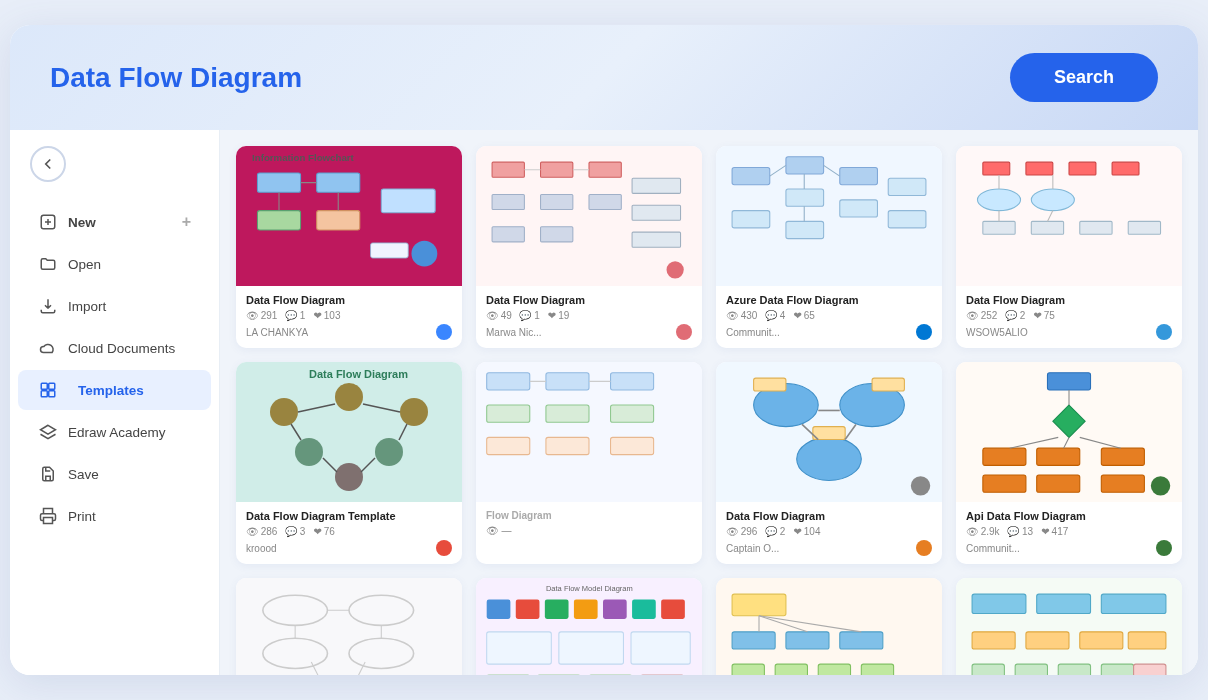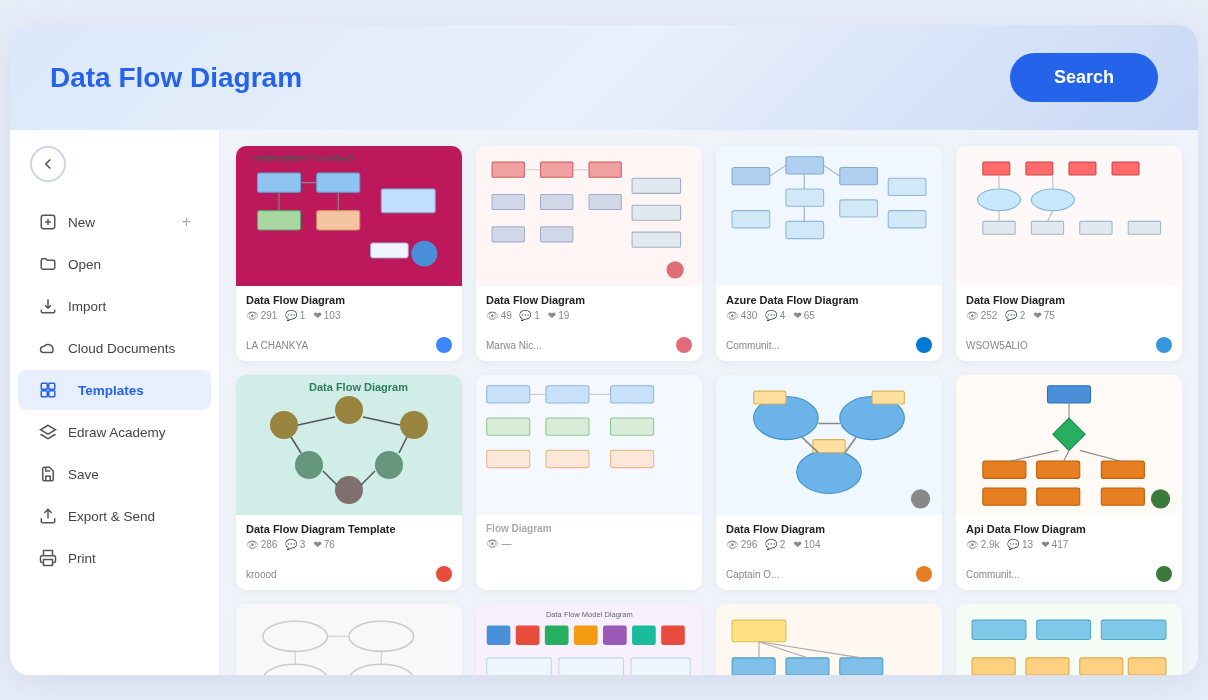--- a/index.html
+++ b/index.html
@@ -104,20 +104,21 @@
     .sidebar-icon svg { width: 18px; height: 18px; }
     .new-item {
       display: flex;
       align-items: center;
       justify-content: space-between;
       padding: 10px 20px;
       margin: 0 8px 2px;
       cursor: pointer;
       font-size: 13.5px;
       color: #444;
+      font-weight: bold;
     }
     .new-item .left { display: flex; align-items: center; gap: 10px; }
     
     .main-content {
       flex: 1;
       overflow-y: auto;
       background: #f0f4fa;
       padding: 16px;
     }
     .grid {
@@ -160,21 +161,21 @@
       font-size: 10px;
       color: #888;
     }
     .card-meta span { display: flex; align-items: center; gap: 2px; }
     .card-author {
       display: flex;
       align-items: center;
       justify-content: space-between;
       font-size: 10px;
       color: #888;
-      margin-top: 16px;
+      margin-top: 3px;
     }
     .avatar-dot {
       width: 16px;
       height: 16px;
       border-radius: 50%;
       display: inline-block;
     }
     
     .diag { width: 100%; height: 100%; }
 
@@ -267,28 +268,20 @@
         <div class="sidebar-icon">
           <svg viewBox="0 0 24 24" fill="none" stroke="#555" stroke-width="2">
               <path d="M17 21H7a2 2 0 01-2-2V5a2 2 0 012-2h7l5 5v11a2 2 0 01-2 2z"></path>
               <path d="M9 21v-6h6v6M9 3v5h6"></path>
             </svg>
         </div>
         <span>Save</span>
       </div>
 
 
-      <div class="sidebar-item">
-        <div class="sidebar-icon">
-          <svg viewBox="0 0 24 24" fill="none" stroke="#555" stroke-width="2">
-              <path d="M21 15v4a2 2 0 01-2 2H5a2 2 0 01-2-2v-4M17 8l-5-5-5 5M12 3v12"></path>
-            </svg>
-        </div>
-        <span>Export &amp; Send</span>
-      </div>
 
       <div class="sidebar-item">
         <div class="sidebar-icon">
           <svg viewBox="0 0 24 24" fill="none" stroke="#555" stroke-width="2">
               <path d="M6 9V2h12v7M6 18H4a2 2 0 01-2-2v-5a2 2 0 012-2h16a2 2 0 012 2v5a2 2 0 01-2 2h-2M6 14h12v8H6z"></path>
             </svg>
         </div>
         <span>Print</span>
       </div>
     </div>

